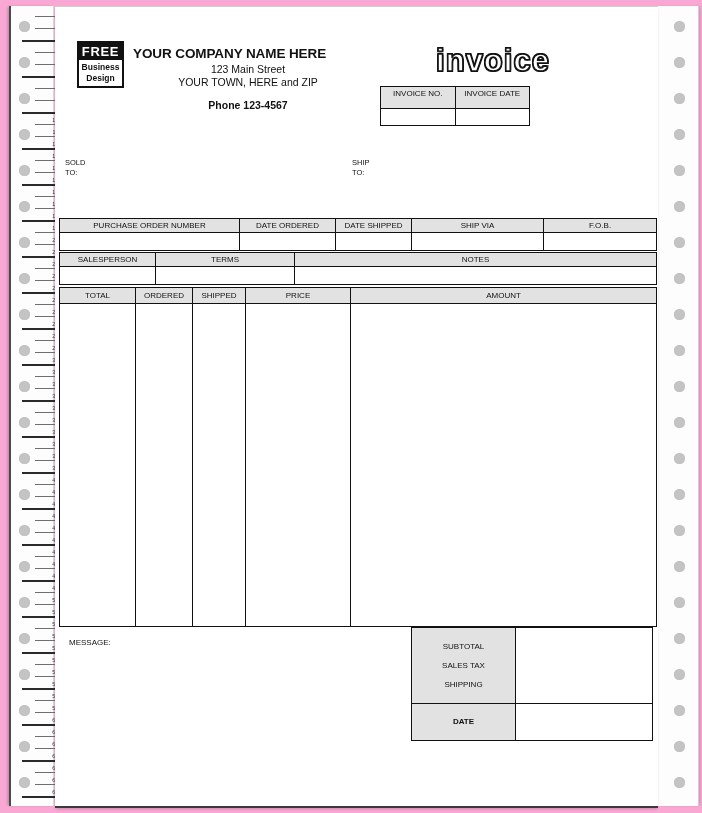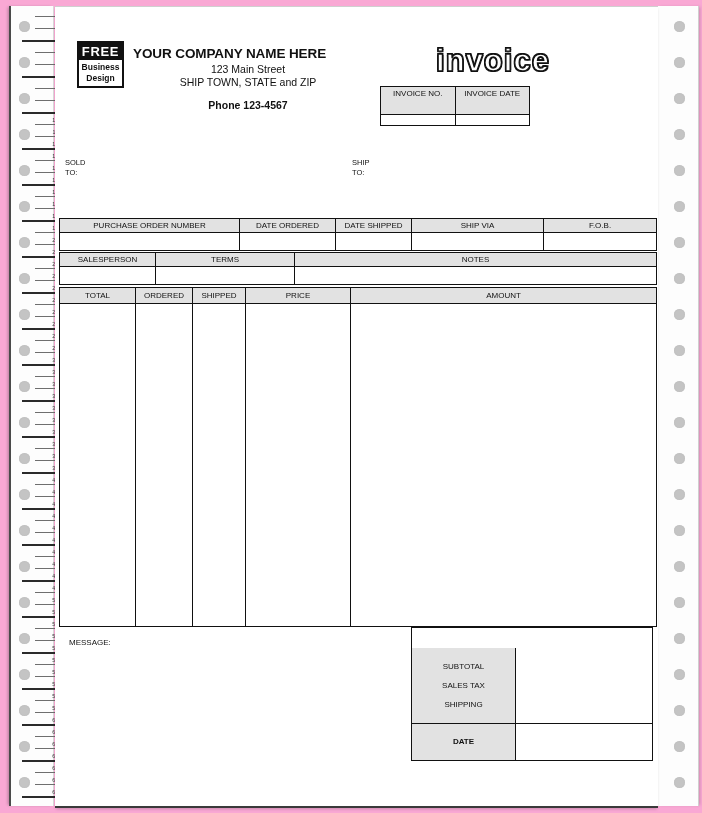--- a/index.html
+++ b/index.html
@@ -161,21 +161,21 @@
     position: absolute;
     left: 325px;
     top: 79px;
     width: 150px;
     height: 40px;
     border: 1.4px solid #111;
     box-sizing: border-box;
     display: flex;
     flex-direction: column;
   }
-  .inv-box-head { display: flex; height: 28px; }
+  .inv-box-head { display: flex; height: 22px; }
   .inv-box-head > div {
     flex: 1;
     background: #e2e2e2;
     border-bottom: 1.4px solid #111;
     font-size: 8px;
     text-align: center;
     line-height: 14px;
     color: #111;
     box-sizing: border-box;
   }
@@ -262,21 +262,21 @@
     color: #111;
   }
   .totals {
     position: absolute;
     left: 356px;
     top: 620px;
     width: 242px;
     border: 1.4px solid #111;
     box-sizing: border-box;
   }
-  .totals-upper { display: flex; border-bottom: 1.4px solid #111; margin-top: 20px; }
+  .totals-upper { display: flex; border-bottom: 1.4px solid #111; }
   .totals-lower { display: flex; }
   .tot-lbl {
     width: 104px;
     background: #e2e2e2;
     border-right: 1.4px solid #111;
     box-sizing: border-box;
     text-align: center;
     font-size: 8px;
     color: #111;
     padding: 9px 0;
@@ -479,21 +479,21 @@
       <div class="logo-free">FREE</div>
       <div class="logo-sub">
         <span>Business</span><br>
         <span>Design</span>
       </div>
     </div>
 
     <div class="company-name">YOUR COMPANY NAME HERE</div>
     <div class="company-addr">
       <span>123 Main Street</span><br>
-      <span>SHIP TOWN, STATE and ZIP</span>
+      <span>YOUR TOWN, HERE and ZIP</span>
     </div>
     <div class="company-phone">Phone 123-4567</div>
 
     <div class="invoice-title">invoice</div>
 
     <div class="inv-box">
       <div class="inv-box-head">
         <div>INVOICE NO.</div>
         <div>INVOICE DATE</div>
       </div>

